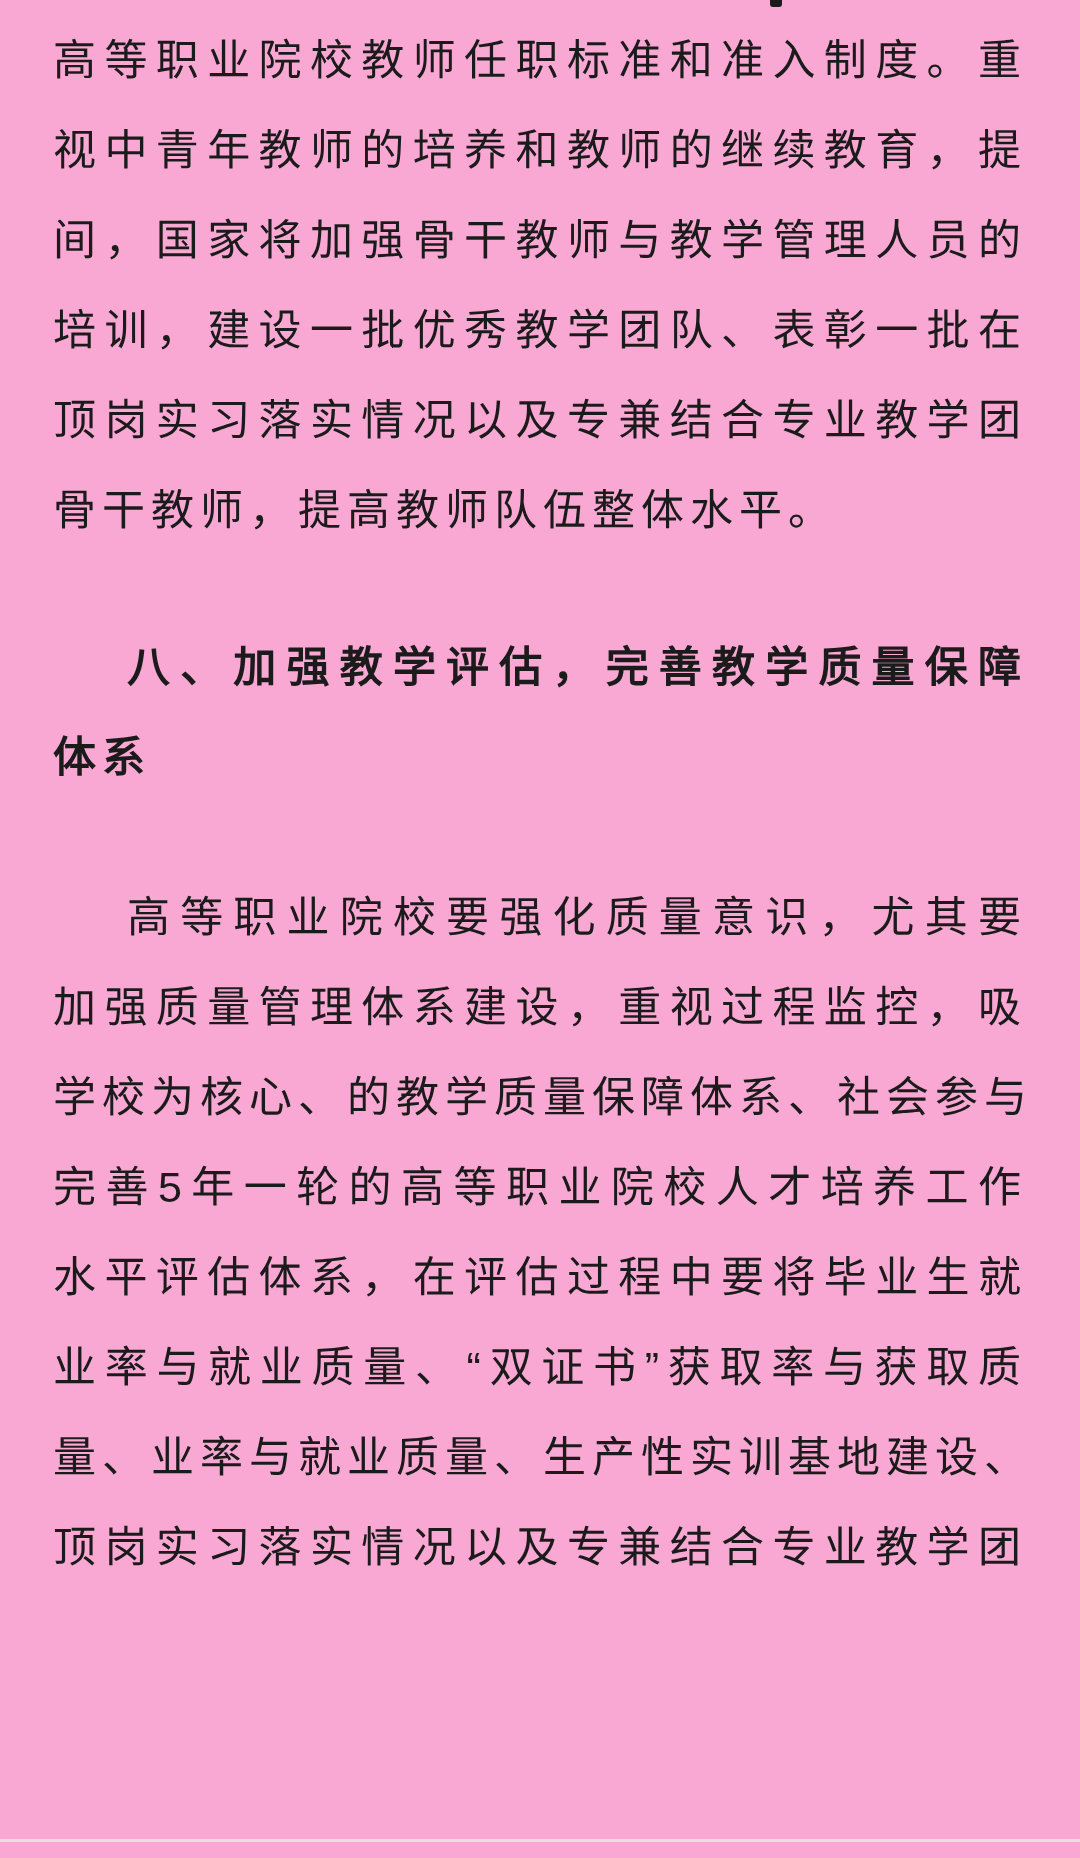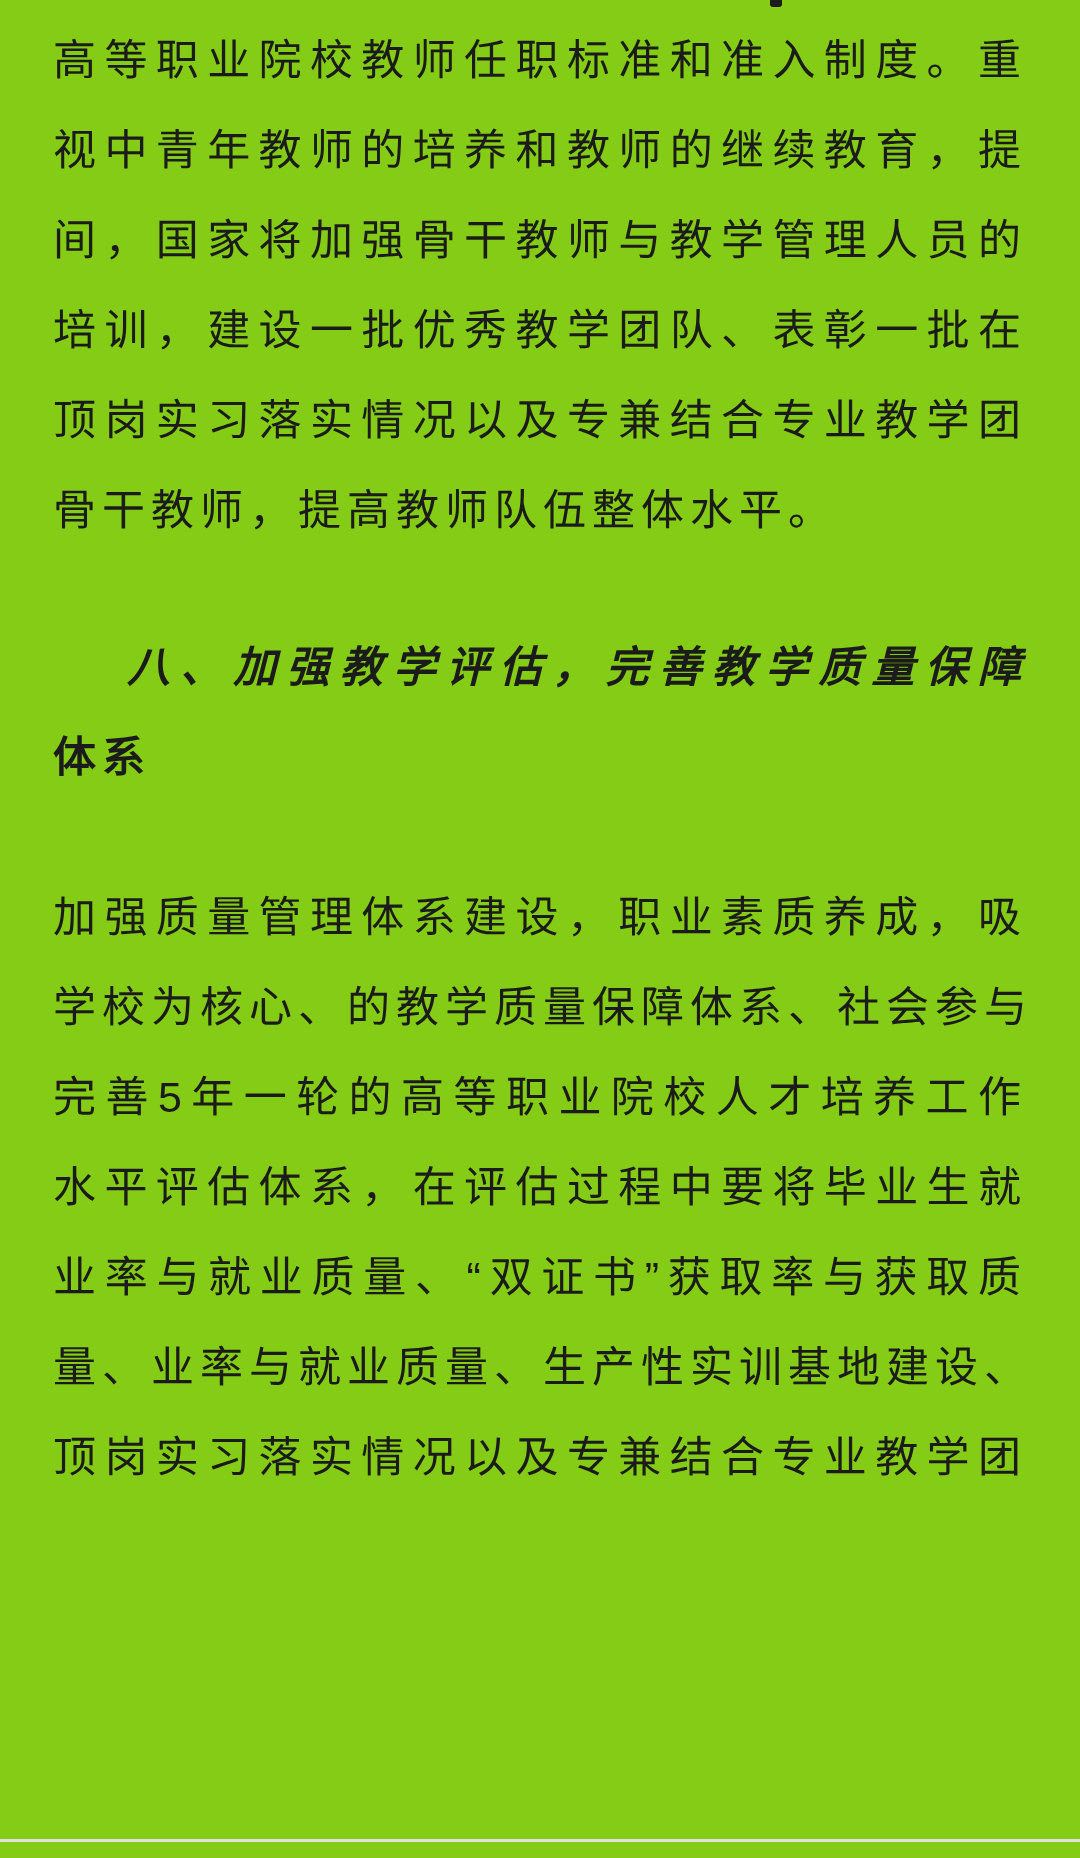--- a/index.html
+++ b/index.html
@@ -11,21 +11,21 @@
     width: 1080px;
     height: 1858px;
     overflow: hidden;
     position: relative;
     font-family: "Liberation Sans", "DejaVu Sans", sans-serif;
   }
   .page {
     position: relative;
     width: 1080px;
     height: 1858px;
-    background: #84cc16;
+    background: #f9a8d4;
   }
   .content {
     padding: 15px 53px 0 53px;
     color: #1b1b1b;
   }
   .para { margin: 0; }
   .para + .para { margin-top: 67px; }
   .heading + .para { margin-top: 70px; }
   .line {
     height: 90px;
@@ -36,21 +36,20 @@
     white-space: nowrap;
     text-align: justify;
     text-align-last: justify;
     overflow: visible;
   }
   .line.lastline {
     text-align-last: left;
   }
   .line.indent {
     text-indent: 74px;
-    font-style: italic;
   }
   .heading .line {
     font-weight: 700;
   }
   .clipped-fragment {
     position: absolute;
     top: 0;
     left: 770px;
     width: 12px;
     height: 7px;
@@ -83,21 +82,22 @@
       <div class="line">顶岗实习落实情况以及专兼结合专业教学团</div>
       <div class="line lastline">骨干教师，提高教师队伍整体水平。</div>
     </div>
 
     <div class="para heading">
       <div class="line indent">八、加强教学评估，完善教学质量保障</div>
       <div class="line lastline">体系</div>
     </div>
 
     <div class="para">
-      <div class="line">加强质量管理体系建设，职业素质养成，吸</div>
+      <div class="line indent">高等职业院校要强化质量意识，尤其要</div>
+      <div class="line">加强质量管理体系建设，重视过程监控，吸</div>
       <div class="line">学校为核心、的教学质量保障体系、社会参与</div>
       <div class="line">完善5年一轮的高等职业院校人才培养工作</div>
       <div class="line">水平评估体系，在评估过程中要将毕业生就</div>
       <div class="line">业率与就业质量、“双证书”获取率与获取质</div>
       <div class="line">量、业率与就业质量、生产性实训基地建设、</div>
       <div class="line">顶岗实习落实情况以及专兼结合专业教学团</div>
     </div>
 
   </div>
 

